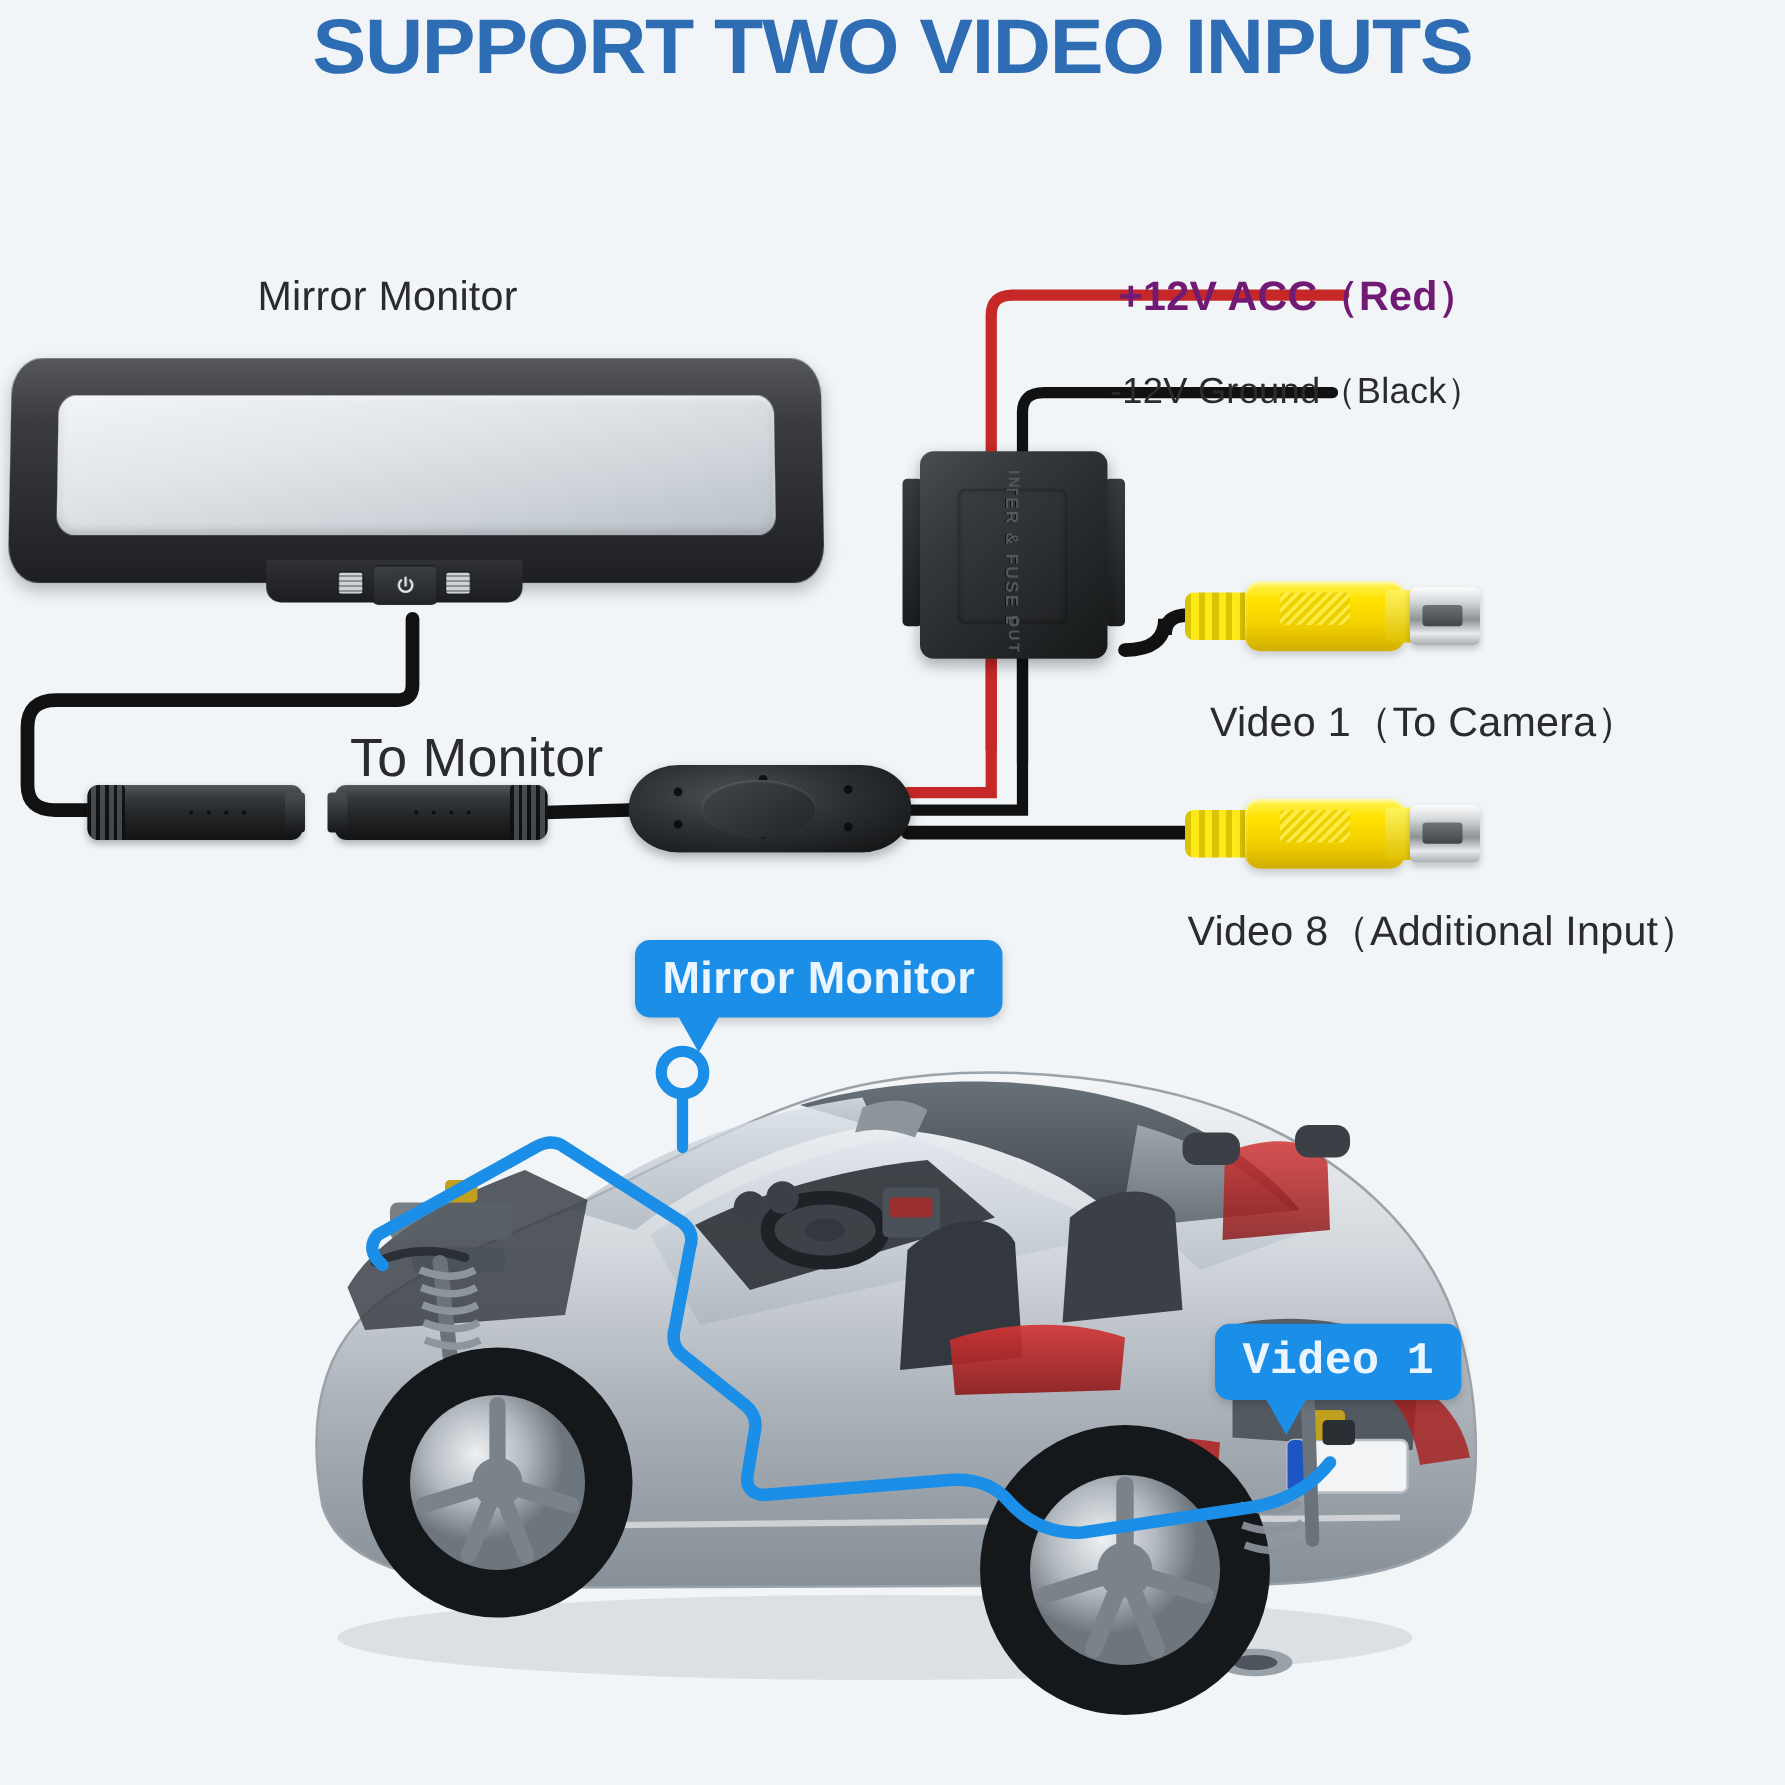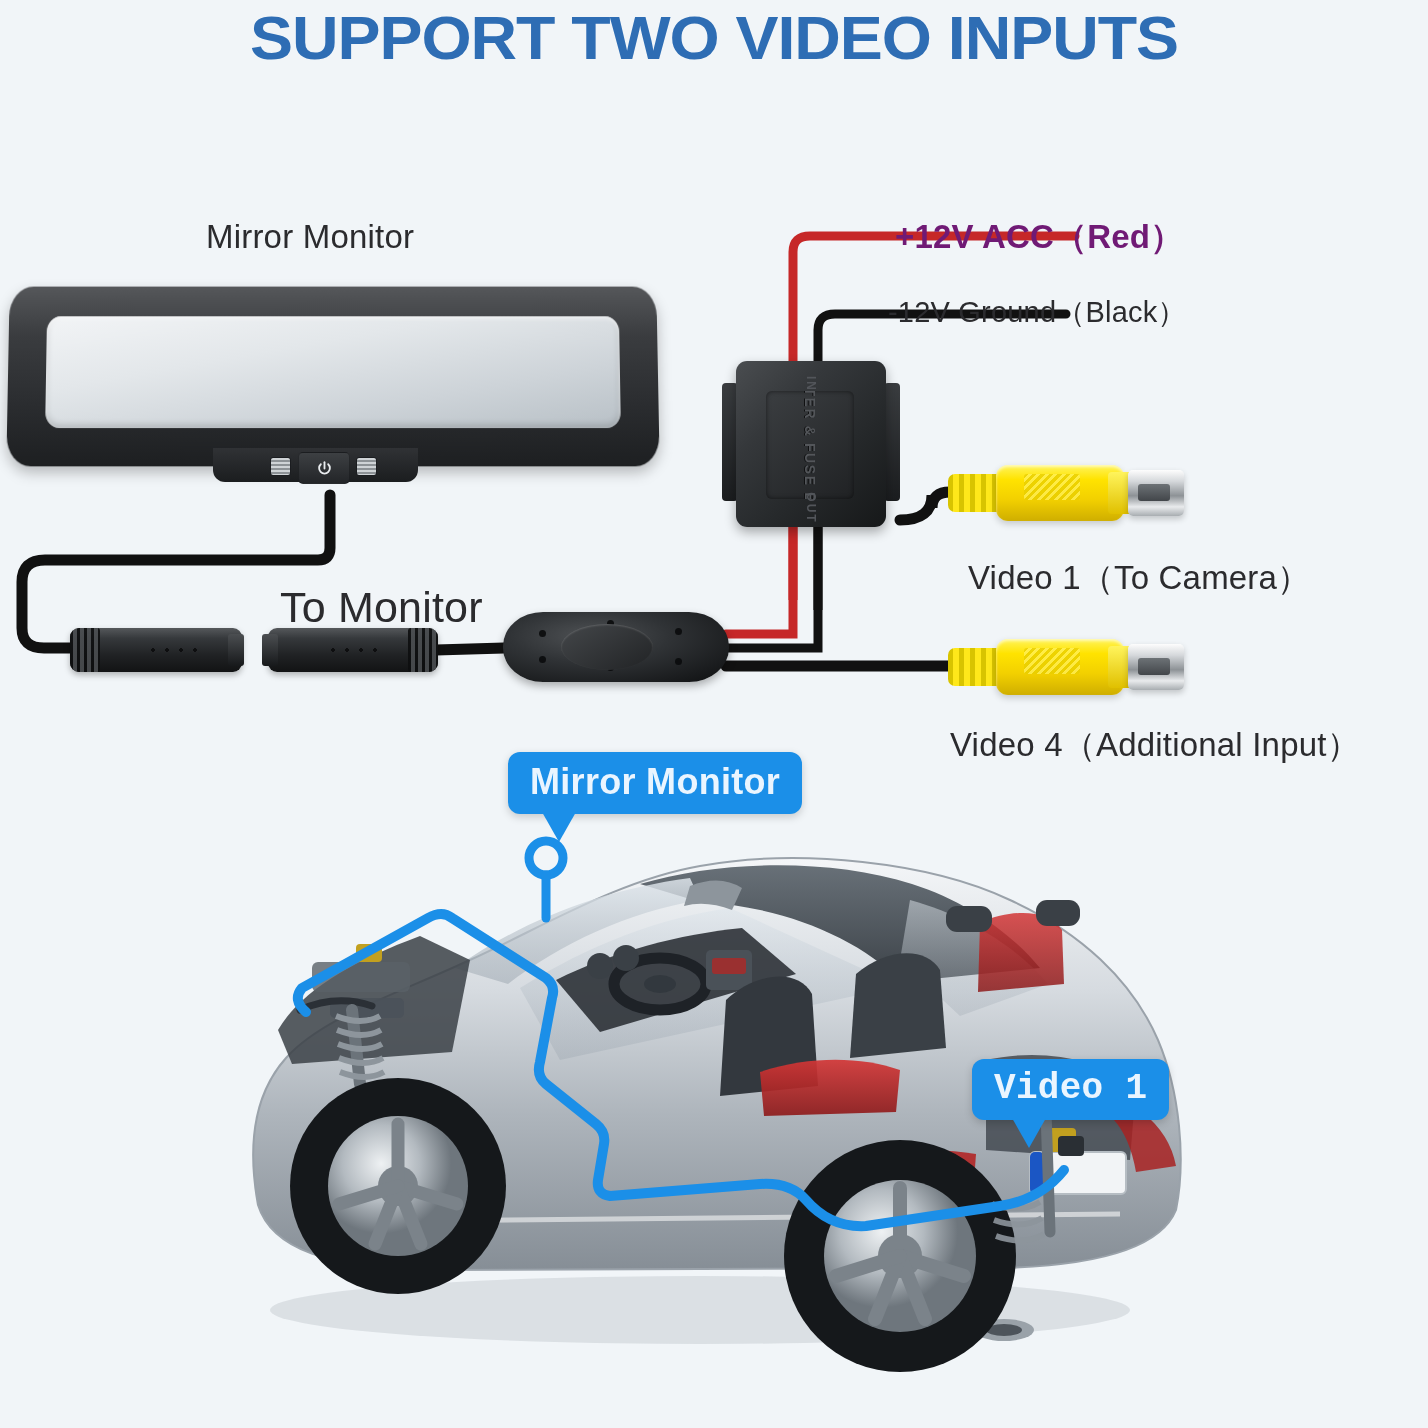--- a/index.html
+++ b/index.html
@@ -432,21 +432,21 @@
   </div>
   <div class="lbl" style="left:952px;top:556px;font-size:33px;margin-left:16px;">Video 1（To Camera）</div>
 
   <div class="rca" style="left:948px;top:636px;">
     <div class="boot"></div>
       <div class="body"></div>
       <div class="knurl"></div>
     <div class="collar"></div>
       <div class="barrel2"></div>
   </div>
-  <div class="lbl" style="left:950px;top:723px;font-size:33px;">Video 4（Additional Input）</div>
+  <div class="lbl" style="left:950px;top:723px;font-size:33px;">Video 8（Additional Input）</div>
 
   <div class="badge" id="badge-mirror">
     <span>Mirror Monitor</span>
     <span class="tail"></span>
   </div>
   <div class="badge" id="badge-video1">
     <span>Video 1</span>
     <span class="tail"></span>
   </div>
 

